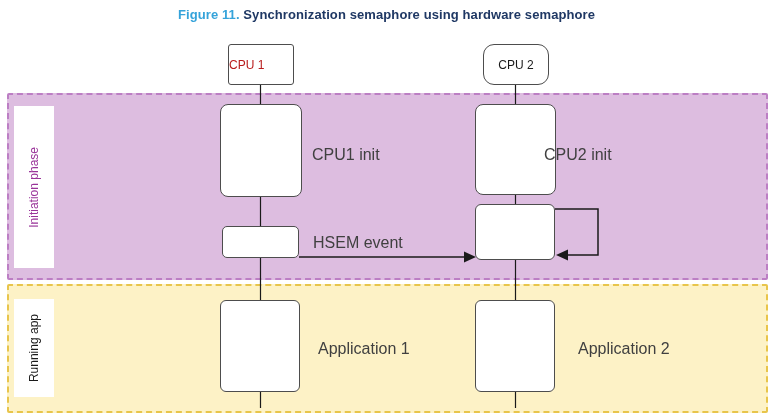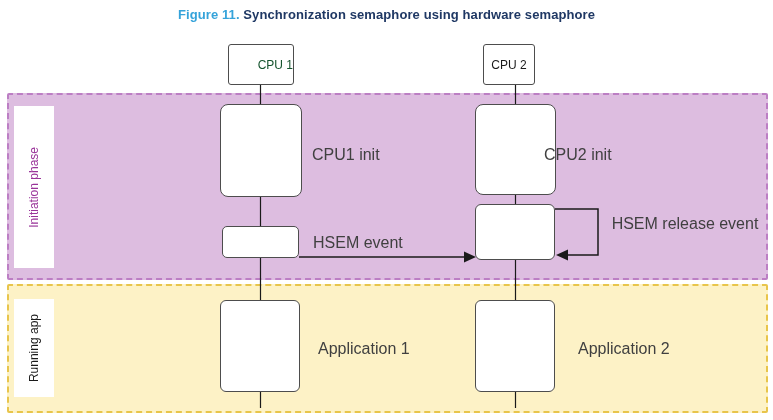--- a/index.html
+++ b/index.html
@@ -34,23 +34,23 @@
     writing-mode: vertical-rl; transform: rotate(180deg);
     font-size: 12px; white-space: nowrap;
   }
   .band-init .vlabel { color: #993399; }
   .band-run  .vlabel { color: #1a1a1a; }
   svg.wires { position: absolute; left: 0; top: 0; pointer-events: none; }
   .node {
     position: absolute; background: #ffffff; border: 1px solid #4d4d4d;
   }
   .nb-cpu1      { left: 228px; top: 44px;  width: 66px; height: 41px; border-radius: 3px;
-                  display: flex; align-items: center; justify-content: flex-end;
-                  font-size: 12px; color: #14532d; }
-  .nb-cpu2      { left: 483px; top: 44px;  width: 52px; height: 41px; border-radius: 3px;
+                  display: flex; align-items: center; justify-content: flex-start;
+                  font-size: 12px; color: #b91c1c; }
+  .nb-cpu2      { left: 483px; top: 44px;  width: 66px; height: 41px; border-radius: 11px;
                   display: flex; align-items: center; justify-content: center;
                   font-size: 12px; color: #1a1a1a; }
   .nb-cpu1init  { left: 220px; top: 104px; width: 82px; height: 93px; border-radius: 8px; }
   .nb-cpu2init  { left: 475px; top: 104px; width: 81px; height: 91px; border-radius: 8px; }
   .nb-take      { left: 222px; top: 226px; width: 77px; height: 32px; border-radius: 5px; }
   .nb-wait      { left: 475px; top: 204px; width: 80px; height: 56px; border-radius: 6px; }
   .nb-app1      { left: 220px; top: 300px; width: 80px; height: 92px; border-radius: 6px; }
   .nb-app2      { left: 475px; top: 300px; width: 80px; height: 92px; border-radius: 6px; }
   .lbl { position: absolute; font-size: 16px; color: #404040; white-space: nowrap; }
   .lbl-cpu1init { left: 312px; top: 146px; }
@@ -102,18 +102,17 @@
   <div class="node nb-cpu2init"></div>
   <div class="node nb-take"></div>
   <div class="node nb-wait"></div>
   <div class="node nb-app1"></div>
   <div class="node nb-app2"></div>
 
   <div class="lbl lbl-cpu1init">CPU1 init</div>
   <div class="lbl lbl-cpu2init">CPU2 init</div>
   <div class="lbl lbl-hsem">HSEM event</div>
   <div class="lbl lbl-wait">
-    <div>HSEM release event</div>
   </div>
   <div class="lbl lbl-app1">Application 1</div>
   <div class="lbl lbl-app2">Application 2</div>
 
 </div>
 
 </body></html>

